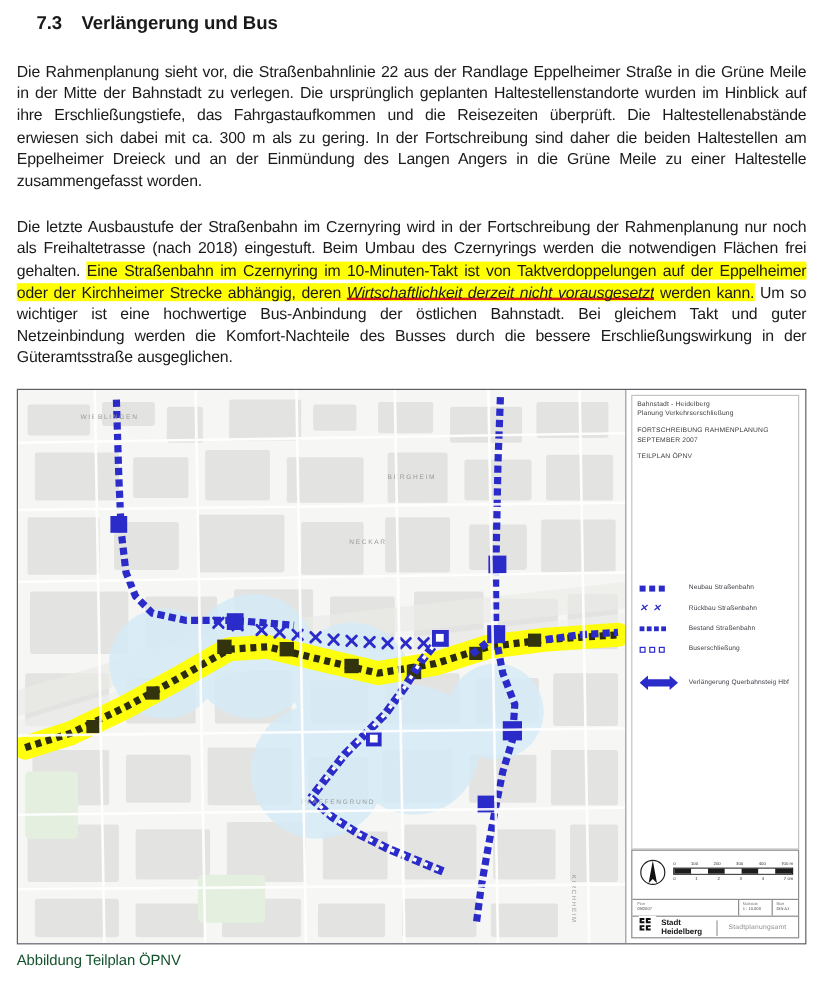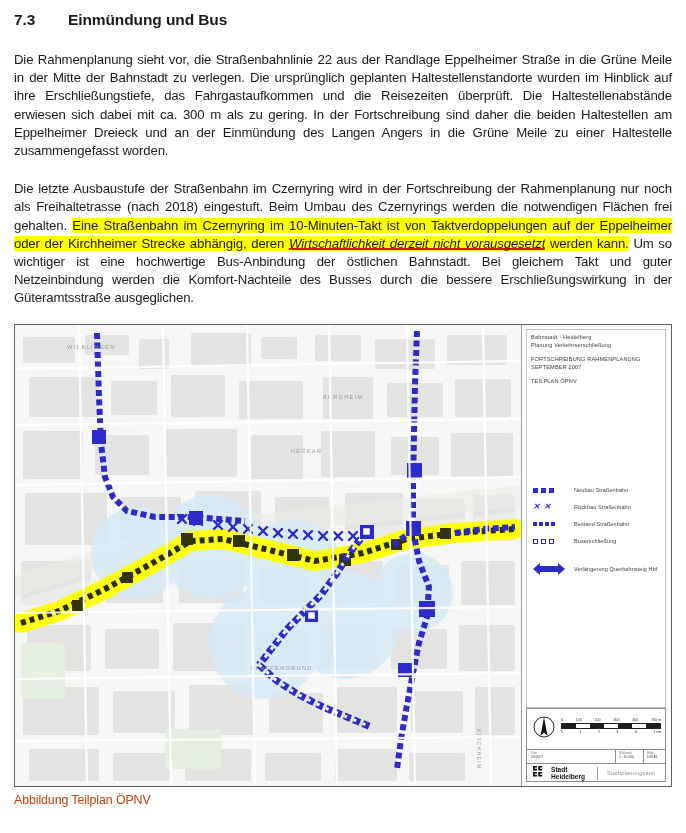--- a/index.html
+++ b/index.html
@@ -25,21 +25,21 @@
   
   .heading {
     display: flex;
     align-items: baseline;
     font-weight: bold;
     font-size: 15.5px;
     letter-spacing: -0.1px;
     padding-top: 11px;
     margin-bottom: 22px;
   }
-  .heading .num { width: 54px; flex: 0 0 54px; }
+  .heading .num { width: 54px; flex: 0 0 54px; text-align: center; }
   .heading .ttl { }
 
   
   .para {
     font-size: 13.2px;
     line-height: 18.2px;
     text-align: justify;
     margin: 0 0 20px 0;
     letter-spacing: -0.15px;
     word-spacing: 0.2px;
@@ -148,33 +148,33 @@
   .meta-cell .k { color:#777; font-size:3.2px; }
   .meta-sep { position:absolute; top:0; bottom:0; width:1px; background:#8d8d8d; }
   .logo-row { position:relative; height:19px; display:flex; align-items:center; }
   .hd-logo { margin-left:5px; }
   .hd-name { margin-left:4px; font-size:6.6px; font-weight:bold; line-height:7.4px; color:#151515; }
   .logo-sep { width:1px; height:13px; background:#9b9b9b; margin:0 9px 0 12px; }
   .hd-dept { font-size:5.6px; color:#8e8e92; letter-spacing:0.2px;}
 
   .caption {
     font-size: 12.4px;
-    color: #c2410c;
+    color: #14532d;
     padding-top: 6px;
     letter-spacing: -0.1px;
   }
 </style>
 </head>
 <body>
 
 <div class="page">
 
   <div class="heading">
     <span class="num">7.3</span>
-    <span class="ttl">Einmündung und Bus</span>
+    <span class="ttl">Verlängerung und Bus</span>
   </div>
 
   <p class="para">Die Rahmenplanung sieht vor, die Straßenbahnlinie 22 aus der Randlage Eppelheimer Straße in die Grüne Meile in der Mitte der Bahnstadt zu verlegen. Die ursprünglich geplanten Haltestellenstandorte wurden im Hinblick auf ihre Erschließungstiefe, das Fahrgastaufkommen und die Reisezeiten überprüft. Die Haltestellenabstände erwiesen sich dabei mit ca. 300 m als zu gering. In der Fortschreibung sind daher die beiden Haltestellen am Eppelheimer Dreieck und an der Einmündung des Langen Angers in die Grüne Meile zu einer Haltestelle zusammengefasst worden.</p>
 
   <p class="para"><span>Die letzte Ausbaustufe der Straßenbahn im Czernyring wird in der Fortschreibung der Rahmenplanung nur noch als Freihaltetrasse (nach 2018) eingestuft. Beim Umbau des Czernyrings werden die notwendigen Flächen frei gehalten. </span><span class="hl">Eine Straßenbahn im Czernyring im 10-Minuten-Takt ist von Taktverdoppelungen auf der Eppelheimer oder der Kirchheimer Strecke abhängig, deren </span><span class="hl ul-red">Wirtschaftlichkeit derzeit nicht vorausgesetzt</span><span class="hl"> werden kann.</span><span> Um so wichtiger ist eine hochwertige Bus-Anbindung der östlichen Bahnstadt. Bei gleichem Takt und guter Netzeinbindung werden die Komfort-Nachteile des Busses durch die bessere Erschließungswirkung in der Güteramtsstraße ausgeglichen.</span></p>
 
   <div class="figure">
 
     <div class="map">
       <svg width="506" height="461" viewBox="0 0 506 461" xmlns="http://www.w3.org/2000/svg">

